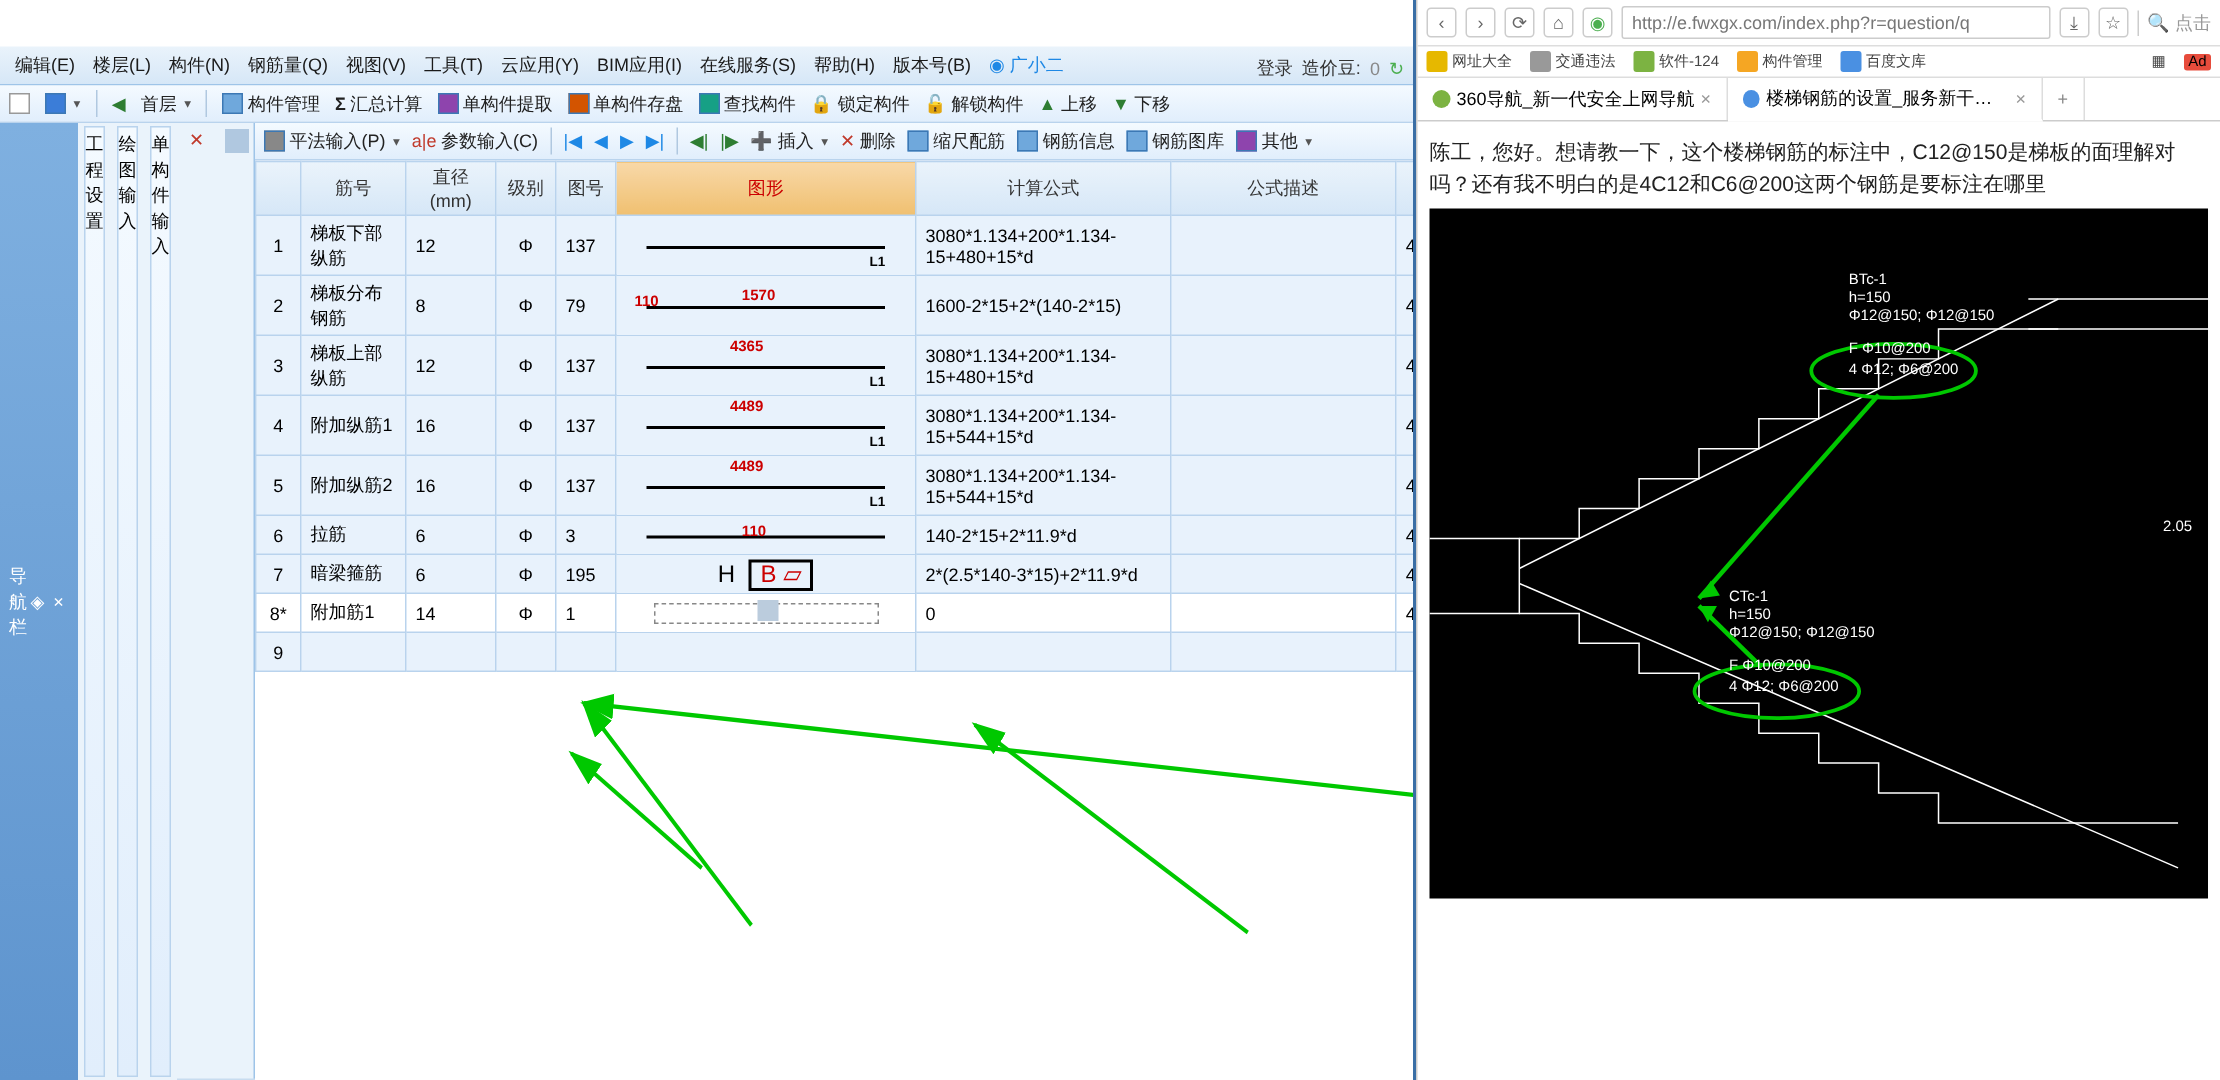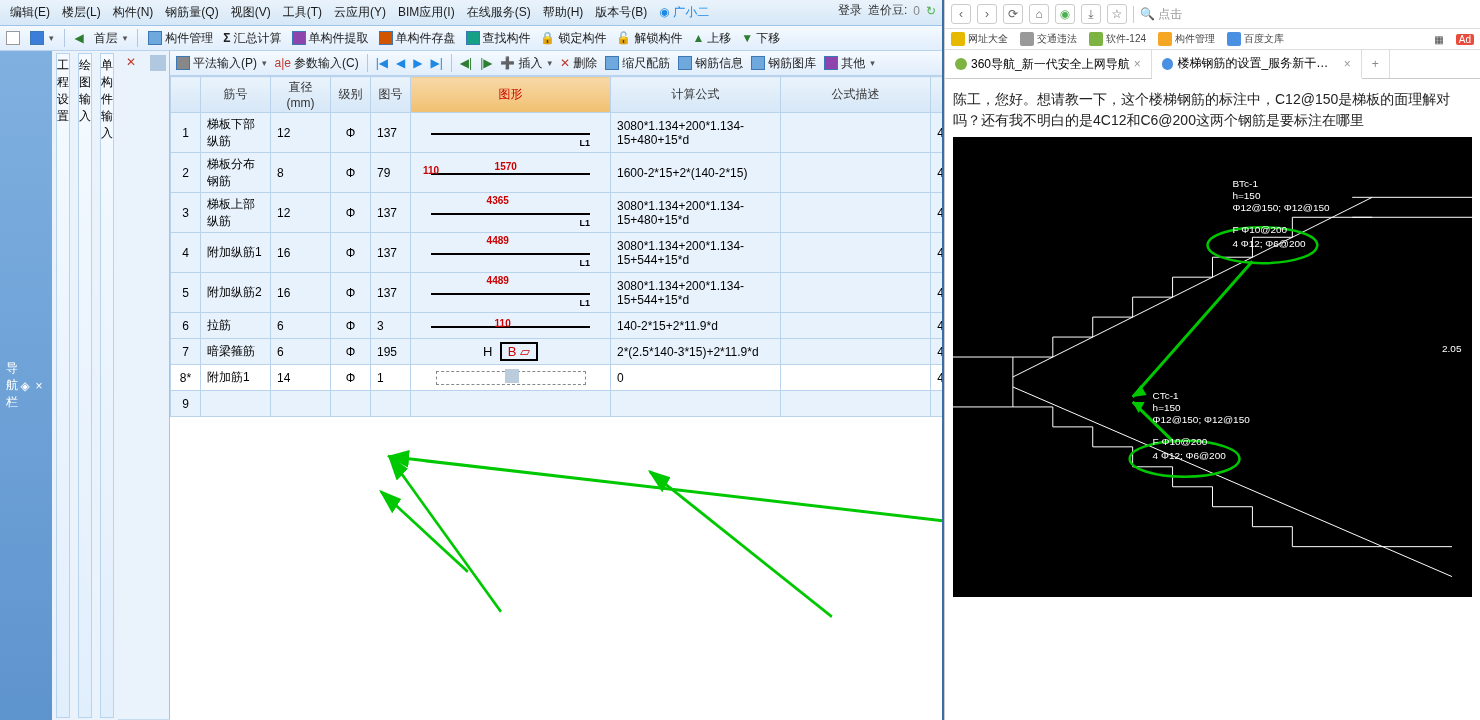--- a/index.html
+++ b/index.html
@@ -1,19 +1,19 @@
 <!DOCTYPE html>
 <html><head>
 <meta charset="utf-8">
 <style>
   * { box-sizing: border-box; margin: 0; padding: 0; font-family: "Microsoft YaHei", Arial, sans-serif; }
   body { display: flex; width: 1480px; height: 720px; overflow: hidden; font-size: 12px; background: #fff; }
   
   .left-app { width: 944px; height: 100%; display: flex; flex-direction: column; border-right: 2px solid #3a6ea5; position: relative; }
-  .menubar { display: flex; align-items: flex-start; background: linear-gradient(#eaf3fb,#d6e7f7); border-bottom: 1px solid #9ec4e8; padding: 2px 6px; gap: 4px; }
+  .menubar { display: flex; align-items: flex-end; background: linear-gradient(#eaf3fb,#d6e7f7); border-bottom: 1px solid #9ec4e8; padding: 2px 6px; gap: 4px; margin-top: 31px; }
   .menubar .mi { padding: 2px 4px; color: #1a1a1a; cursor: default; white-space: nowrap; }
   .menubar .spacer { flex: 1; }
   .menubar .status { color: #333; display: flex; align-items: center; gap: 6px; }
   .toolbar1,.toolbar2 { display: flex; align-items: center; background: linear-gradient(#f4faff,#e1eefc); border-bottom: 1px solid #b9d3ed; padding: 3px 6px; gap: 10px; }
   .tbtn { display: flex; align-items: center; gap: 3px; color: #222; cursor: pointer; white-space: nowrap; }
   .tbtn .ic { width: 14px; height: 14px; background: #6fa8dc; border: 1px solid #3c78b4; }
   .sep { width: 1px; height: 18px; background: #b0c8e0; }
   .dropdown-ic::after { content: "▾"; font-size: 9px; color: #555; margin-left: 2px; }
   .main-row { flex: 1; display: flex; overflow: hidden; }
   
@@ -365,21 +365,21 @@
                 <td class="left">140-2*15+2*11.9*d</td>
                 <td></td>
                 <td>4</td>
               </tr>
               <tr class="body short">
                 <td>7</td>
                 <td class="left">暗梁箍筋</td>
                 <td class="left">6</td>
                 <td>Φ</td>
                 <td class="left">195</td>
-                <td class="shape"><span style="font-size:13px">H&nbsp;&nbsp;<span style="border:2px solid #000;padding:0 6px;color:#c00">B ▱</span></span></td>
+                <td class="shape"><span style="font-size:16px">H&nbsp;&nbsp;<span style="border:2px solid #000;padding:0 6px;color:#c00">B ▱</span></span></td>
                 <td class="left">2*(2.5*140-3*15)+2*11.9*d</td>
                 <td></td>
                 <td>4</td>
               </tr>
               <tr class="body short active">
                 <td>8*</td>
                 <td class="left">附加筋1</td>
                 <td class="left">14</td>
                 <td>Φ</td>
                 <td class="left">1</td>
@@ -422,20 +422,21 @@
   </div>
 </div>
 
 <div class="browser">
   <div class="b-bar">
     <span class="b-btn">‹</span>
     <span class="b-btn">›</span>
     <span class="b-btn">⟳</span>
     <span class="b-btn">⌂</span>
     <span class="b-btn" style="color:#4caf50">◉</span>
+    <span class="b-url">http://e.fwxgx.com/index.php?r=question/q</span>
     <span class="b-btn">⤓</span>
     <span class="b-btn">☆</span>
     <span style="color:#999;border-left:1px solid #ccc;padding-left:6px">🔍 <span>点击</span></span>
   </div>
   <div class="b-bookmarks" id="bmbar">
       <span class="bm">
         <span class="fav" style="background:#e6b800"></span>
         <span>网址大全</span>
       </span>
       <span class="bm">
@@ -449,21 +450,21 @@
       <span class="bm">
         <span class="fav" style="background:#f5a623"></span>
         <span>构件管理</span>
       </span>
       <span class="bm">
         <span class="fav" style="background:#4a90e2"></span>
         <span>百度文库</span>
       </span>
     <span class="spacer" style="flex:1"></span>
     <span class="bm">▦</span>
-    <span class="bm" style="background:#e74c3c;color:#ffffff;padding:0 3px;border-radius:2px">Ad</span>
+    <span class="bm" style="background:#e74c3c;color:#000000;padding:0 3px;border-radius:2px">Ad</span>
   </div>
   <div class="b-tabs" id="btabs">
       <div class="b-tab">
         <span class="fav" style="width:12px;height:12px;border-radius:50%;background:#7cb342"></span>
         <span class="tx">360导航_新一代安全上网导航</span>
         <span class="cx">×</span>
       </div>
       <div class="b-tab active">
         <span class="fav" style="width:12px;height:12px;border-radius:50%;background:#4a90e2"></span>
         <span class="tx">楼梯钢筋的设置_服务新干线|同</span>

